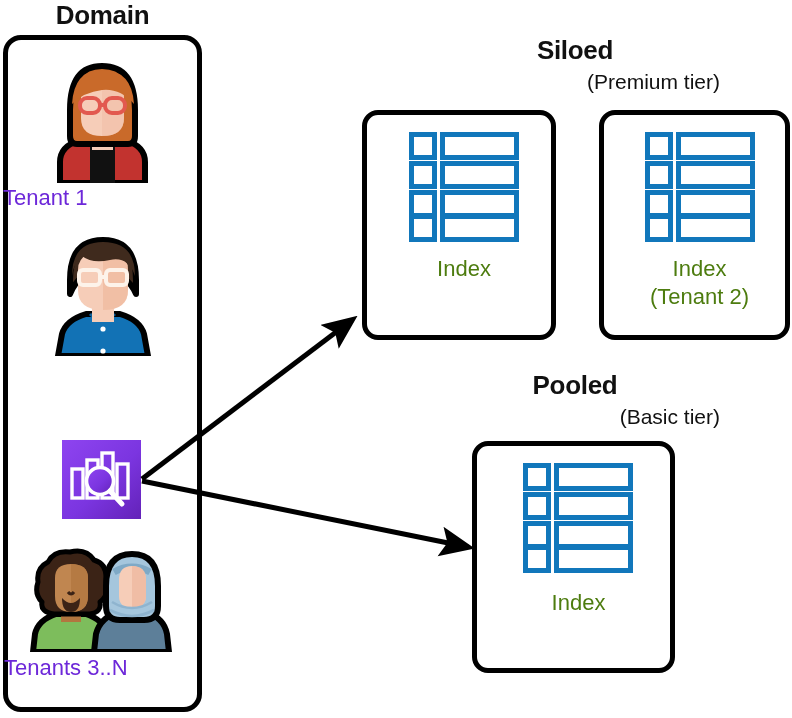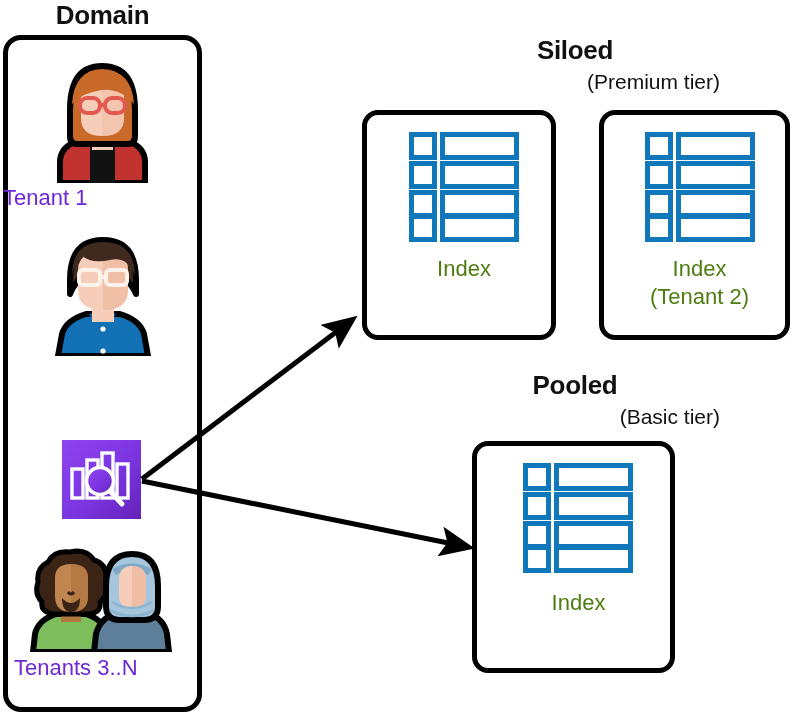--- a/index.html
+++ b/index.html
@@ -206,21 +206,21 @@
 
       <path d="M91 34 Q91 20 104 20 Q118 20 118 34 L118 50 Q118 62 104 62 Q91 62 91 50 Z" fill="#f6cdb8"></path>
       <path d="M104 20 Q118 20 118 34 L118 50 Q118 62 104 62 Z" fill="#eeb79d" opacity="0.7"></path>
 
       <g fill="none" stroke="#8fb4cf" stroke-width="2.6">
         <path d="M84 56 Q104 68 124 56"></path>
         <path d="M82 64 Q104 76 126 64"></path>
       </g>
     </svg>
   </div>
-  <div class="avatar-label" style="left:14px; top:655px; width:199px;">Tenants 3..N</div>
+  <div class="avatar-label" style="left:4px; top:655px; width:199px;">Tenants 3..N</div>
 
   <div class="heading" style="left:430px; top:35px; width:290px;">Siloed</div>
   <div class="subheading" style="left:430px; top:70px; width:290px;">(Premium tier)</div>
 
   <div class="index-card" style="left:362px; top:110px; width:194px; height:230px;">
     <div class="index-glyph" style="left:42px; top:17px;">
       <svg width="110" height="110" viewBox="0 0 110 110">
         <g fill="none" stroke="#1177bb" stroke-width="5">
           <rect x="2.5" y="2.5" width="23" height="23"></rect>
           <rect x="33.5" y="2.5" width="74" height="23"></rect>

